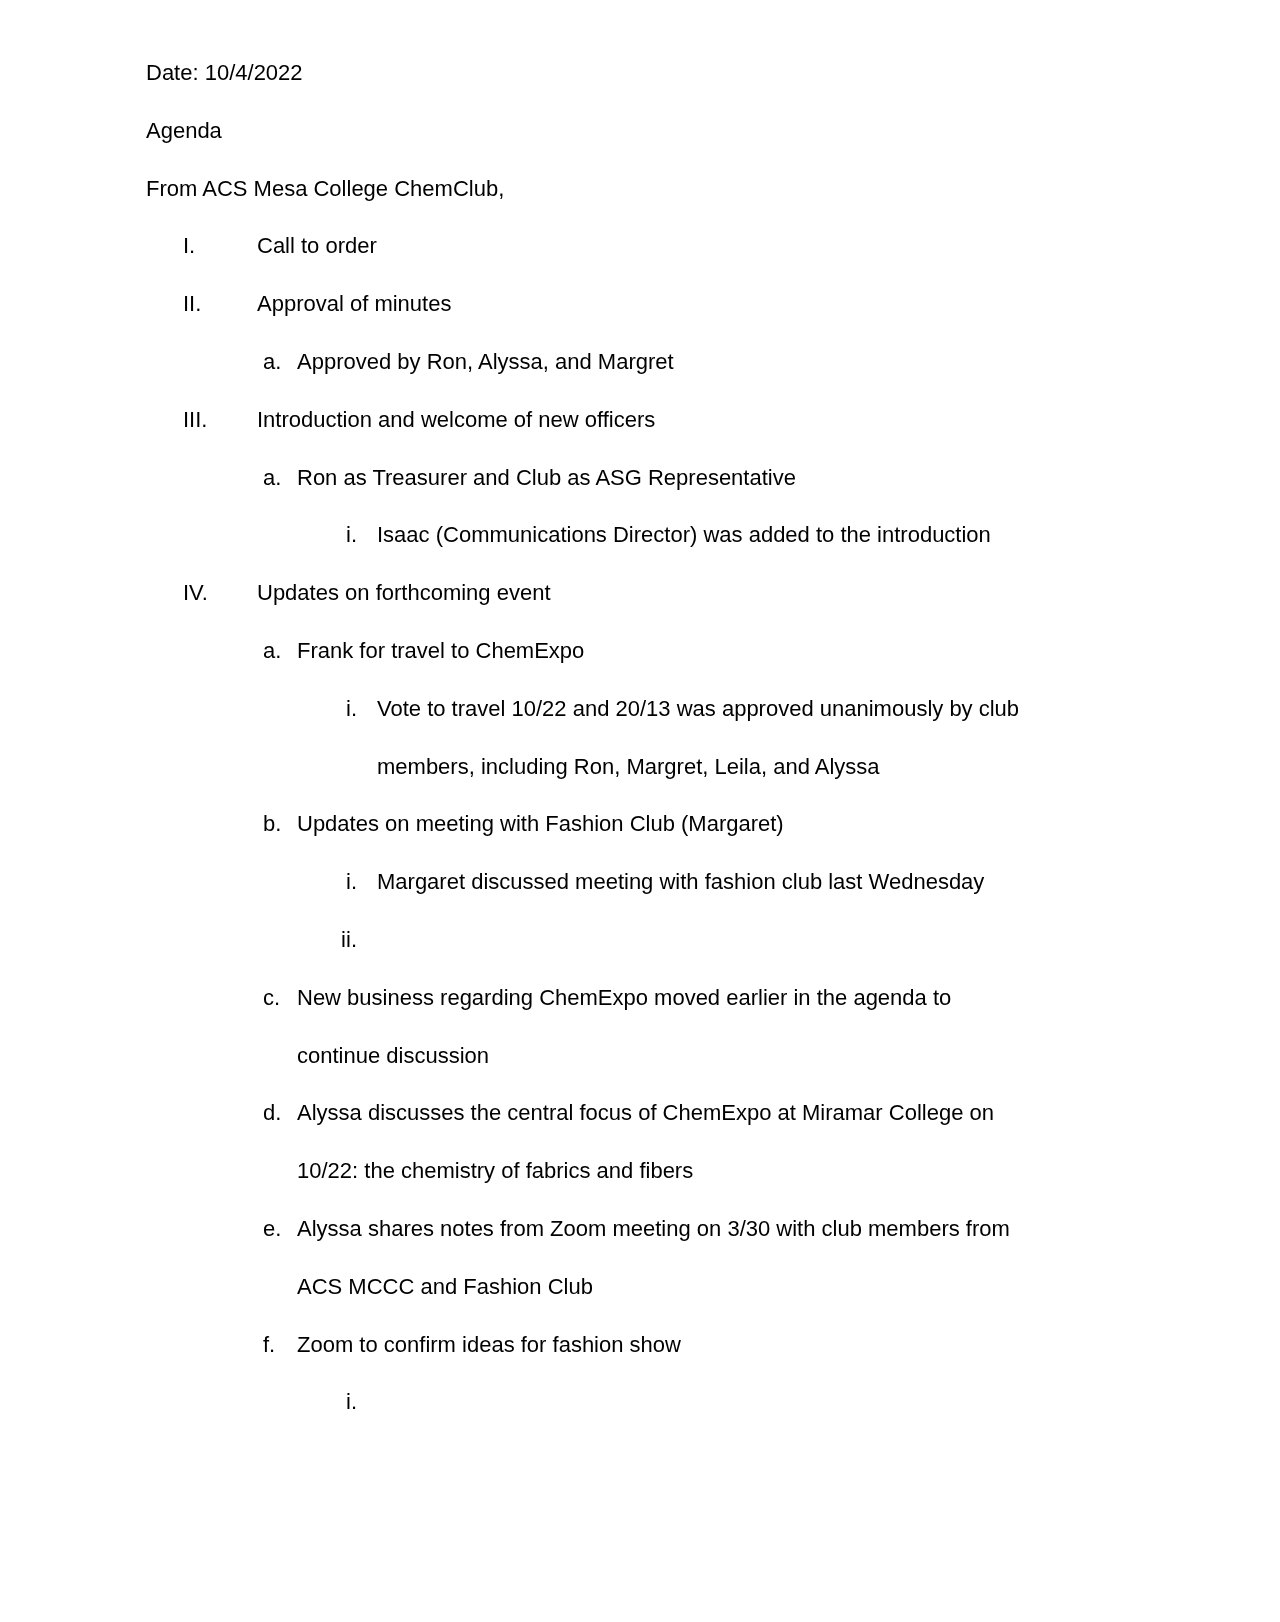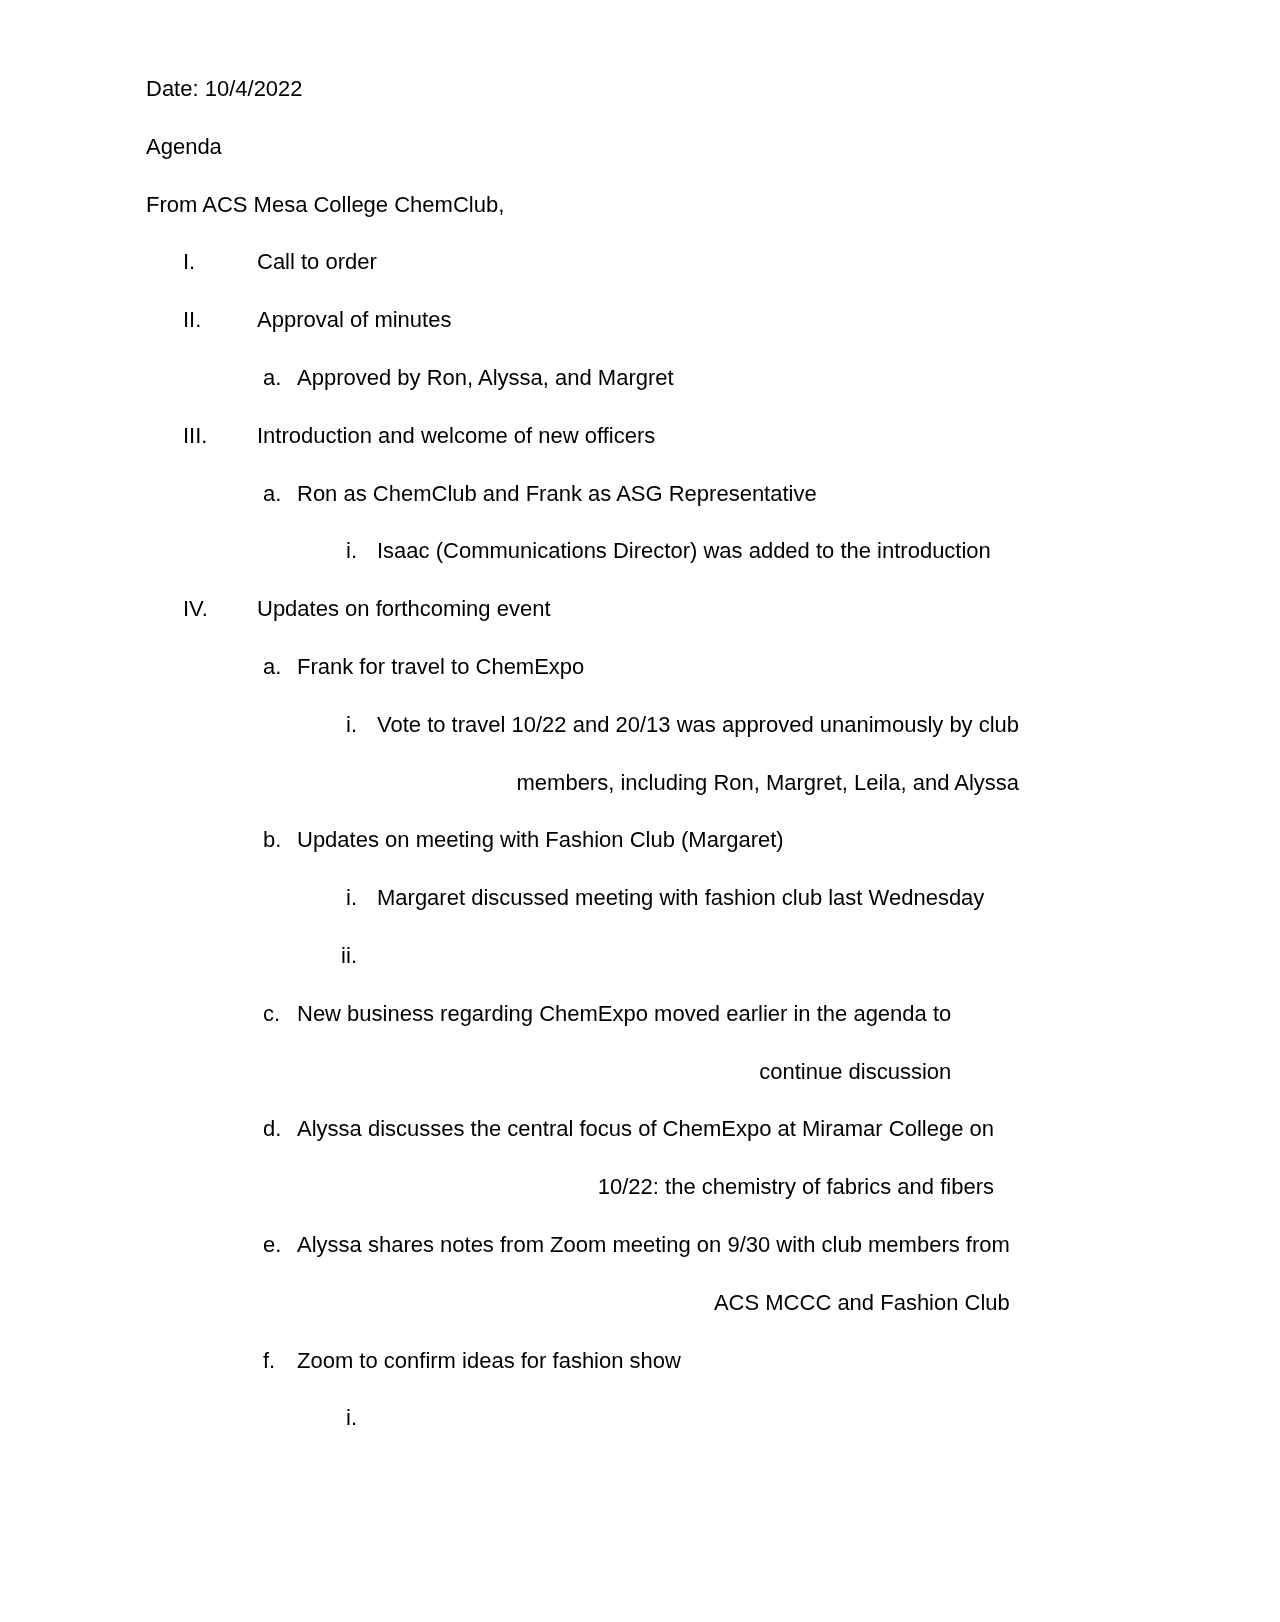--- a/index.html
+++ b/index.html
@@ -11,37 +11,35 @@
     height: 1622px;
     background: #ffffff;
     color: #000000;
     font-family: "Liberation Sans", sans-serif;
     font-size: 22px;
     line-height: 57.8px;
     overflow: hidden;
   }
   .doc {
     padding: 44px 148px 0 146px;
-    margin-top: 16px;
   }
   .pline {
     white-space: pre;
   }
   .row {
     display: flex;
     align-items: flex-start;
   }
   .marker {
     flex: 0 0 auto;
     white-space: pre;
   }
   .text {
     flex: 0 0 auto;
     white-space: pre;
-    text-align: right;
   }
   .l1 { margin-left: 37px; }
   .l1 .marker { width: 74px; }
   .l2 { margin-left: 117px; }
   .l2 .marker { width: 34px; }
   .l3 { margin-left: 180px; }
   .l3 .marker {
     width: 51px;
     text-align: right;
     padding-right: 20px;
@@ -72,21 +70,21 @@
     <span class="text">Approved by Ron, Alyssa, and Margret</span>
   </div>
 
   <div class="row l1">
     <span class="marker">III.</span>
     <span class="text">Introduction and welcome of new officers</span>
   </div>
 
   <div class="row l2">
     <span class="marker">a.</span>
-    <span class="text">Ron as ChemClub and Frank as ASG Representative</span>
+    <span class="text">Ron as Treasurer and Club as ASG Representative</span>
   </div>
 
   <div class="row l3">
     <span class="marker">i.</span>
     <span class="text">Isaac (Communications Director) was added to the introduction</span>
   </div>
 
   <div class="row l1">
     <span class="marker">IV.</span>
     <span class="text">Updates on forthcoming event</span>
@@ -124,21 +122,21 @@
   </div>
 
   <div class="row l2">
     <span class="marker">d.</span>
     <span class="text">Alyssa discusses the central focus of ChemExpo at Miramar College on
 10/22: the chemistry of fabrics and fibers</span>
   </div>
 
   <div class="row l2">
     <span class="marker">e.</span>
-    <span class="text">Alyssa shares notes from Zoom meeting on 9/30 with club members from
+    <span class="text">Alyssa shares notes from Zoom meeting on 3/30 with club members from
 ACS MCCC and Fashion Club</span>
   </div>
 
   <div class="row l2">
     <span class="marker">f.</span>
     <span class="text">Zoom to confirm ideas for fashion show</span>
   </div>
 
   <div class="row l3">
     <span class="marker">i.</span>

